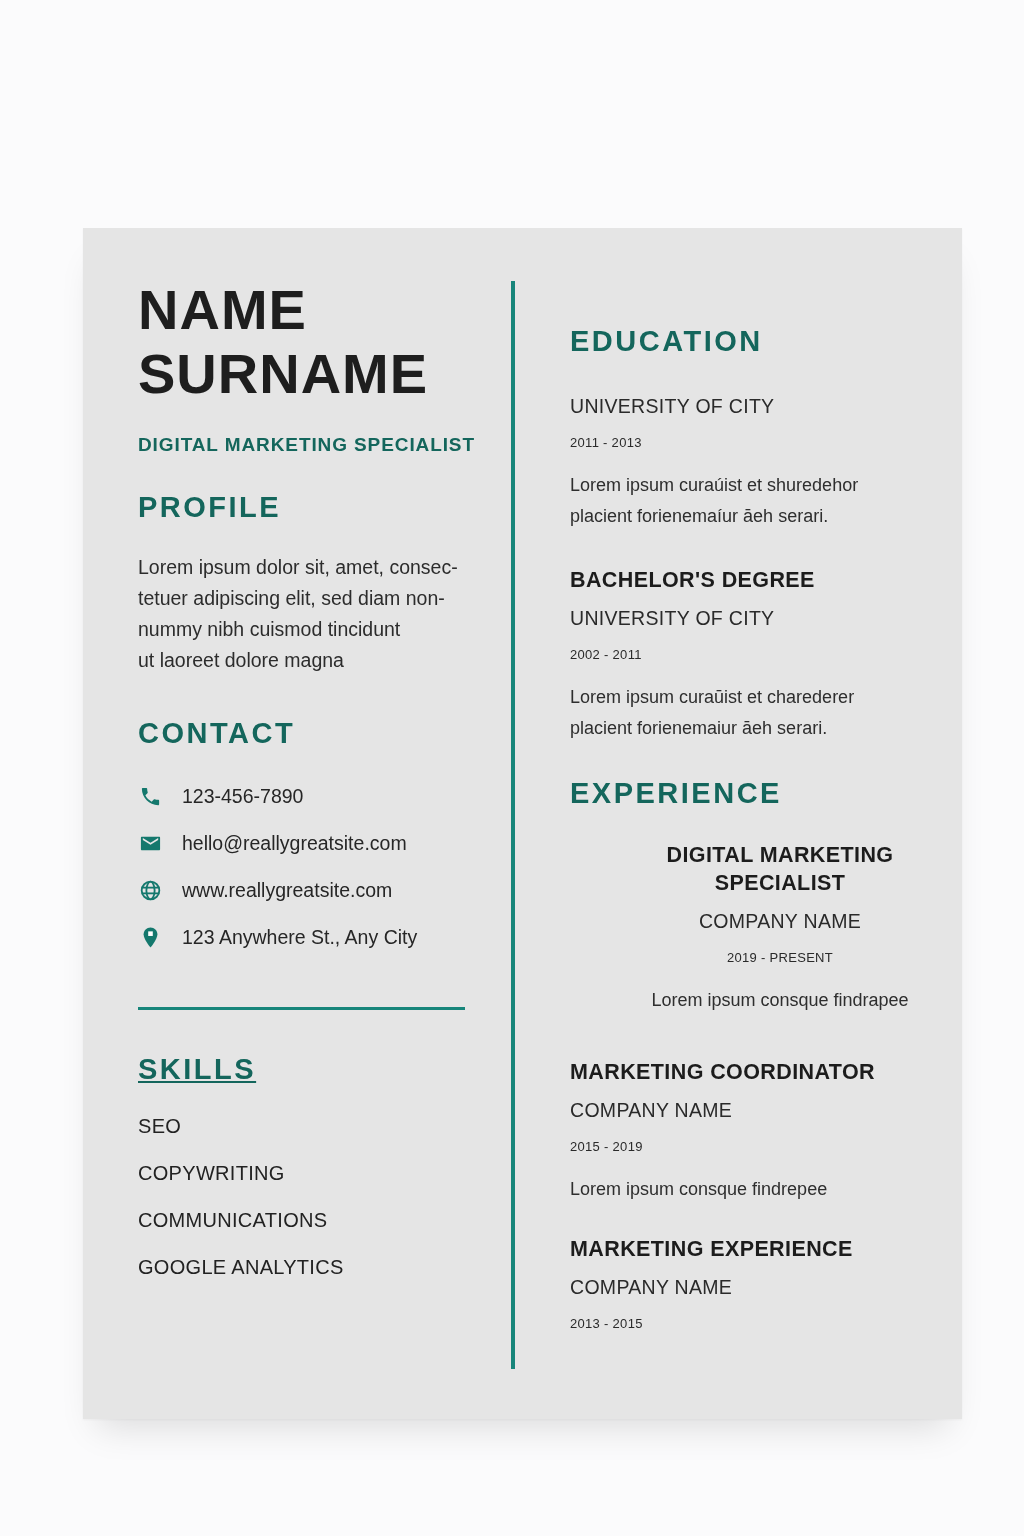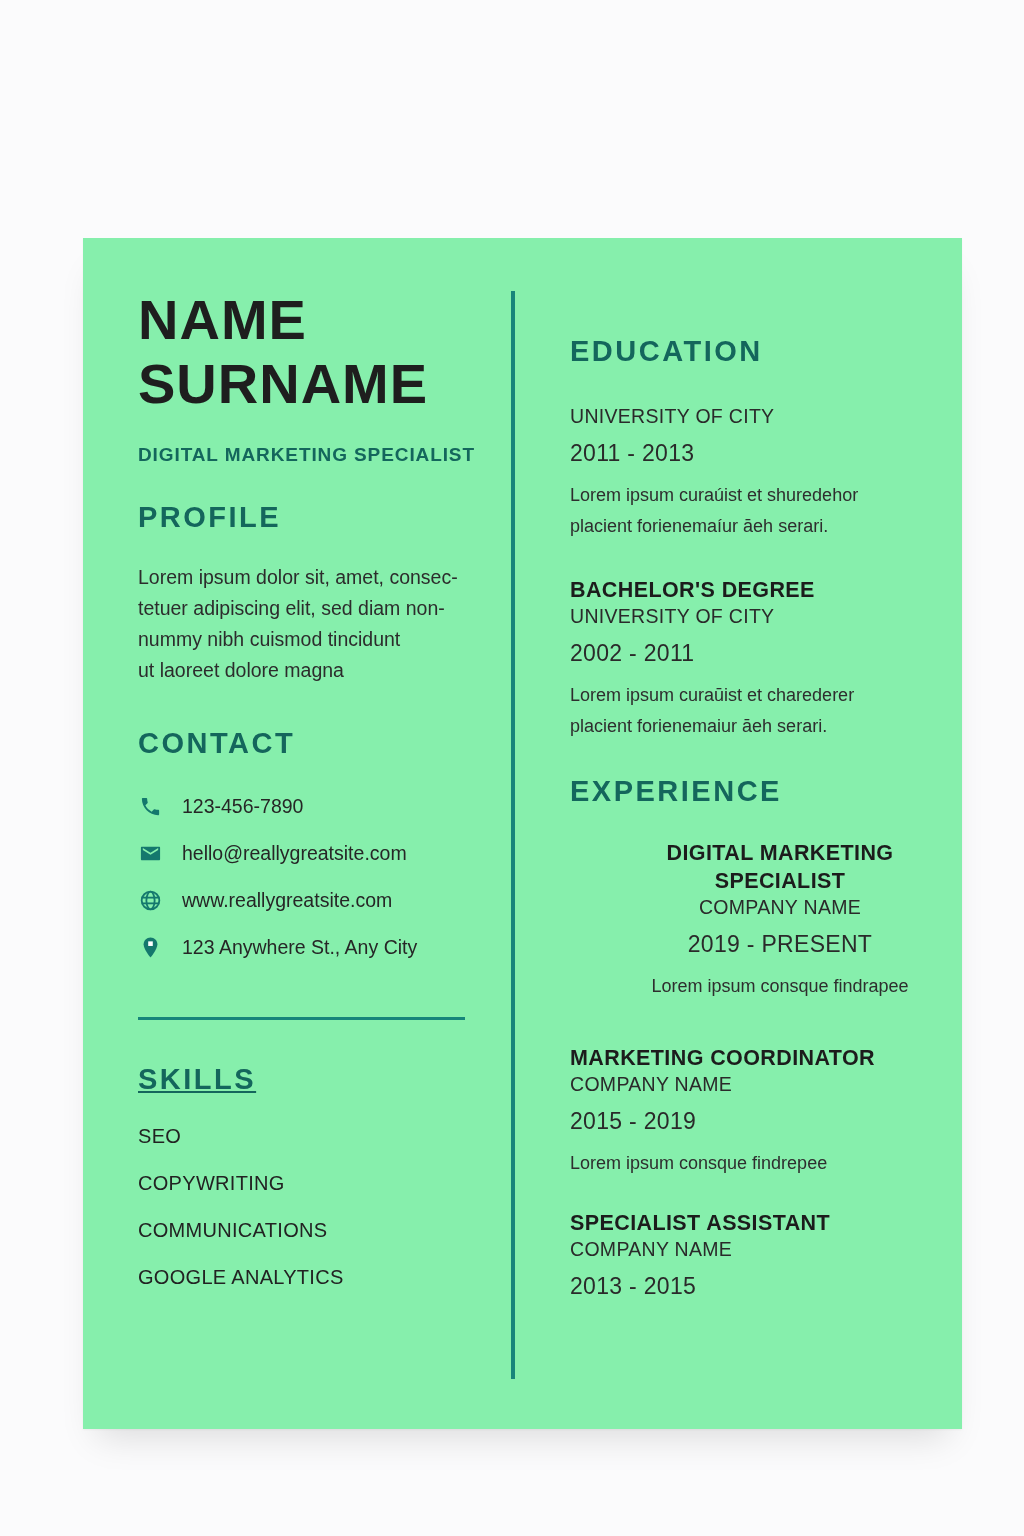--- a/index.html
+++ b/index.html
@@ -5,23 +5,23 @@
   * { margin: 0; padding: 0; box-sizing: border-box; }
   html, body {
     width: 1024px; height: 1536px;
     background: #fbfbfc;
     font-family: "Liberation Sans", sans-serif;
     overflow: hidden;
     position: relative;
   }
   .page {
     position: absolute;
-    left: 83px; top: 238px;
+    left: 83px; top: 228px;
     width: 879px; height: 1191px;
-    background: #86efac;
+    background: #e5e5e5;
     box-shadow: 0 1px 2px rgba(0,0,0,0.04), 0 22px 34px -14px rgba(0,0,0,0.13);
   }
   .col-left  { position: absolute; left: 55px;  top: 0; width: 350px; }
   .col-right { position: absolute; left: 487px; top: 0; width: 420px; }
 
   .column-divider {
     position: absolute;
     left: 428px; top: 53px;
     width: 4px; height: 1088px;
     background: #17857a;
@@ -85,27 +85,28 @@
 
   .entry { margin-top: 34px; }
   .entry.first { margin-top: 36px; }
   .entry-title {
     font-size: 21.5px; line-height: 28px;
     font-weight: 700; letter-spacing: 0.4px;
     color: #1c1c1c;
     white-space: pre-line;
   }
   .entry-sub {
+    margin-top: 12px;
     font-size: 19.5px; line-height: 24px;
     color: #2a2a2a;
     letter-spacing: 0.3px;
   }
   .entry-dates {
     margin-top: 13px;
-    font-size: 23px; line-height: 24px;
+    font-size: 13px; line-height: 24px;
     color: #2a2a2a;
     letter-spacing: 0.3px;
   }
   .entry-desc {
     margin-top: 15px;
     font-size: 18px; line-height: 31px;
     color: #2e2e2e;
     white-space: pre-line;
   }
   .exp-entry-1 { margin-top: 31px; text-align: center; }
@@ -222,20 +223,20 @@
     </div>
 
     <div class="entry exp-entry-2">
       <div class="entry-title">MARKETING COORDINATOR</div>
       <div class="entry-sub">COMPANY NAME</div>
       <div class="entry-dates">2015 - 2019</div>
       <div class="entry-desc">Lorem ipsum consque findrepee</div>
     </div>
 
     <div class="entry exp-entry-3">
-      <div class="entry-title">SPECIALIST ASSISTANT</div>
+      <div class="entry-title">MARKETING EXPERIENCE</div>
       <div class="entry-sub">COMPANY NAME</div>
       <div class="entry-dates">2013 - 2015</div>
     </div>
 
   </div>
 
 </div>
 
 </body></html>

